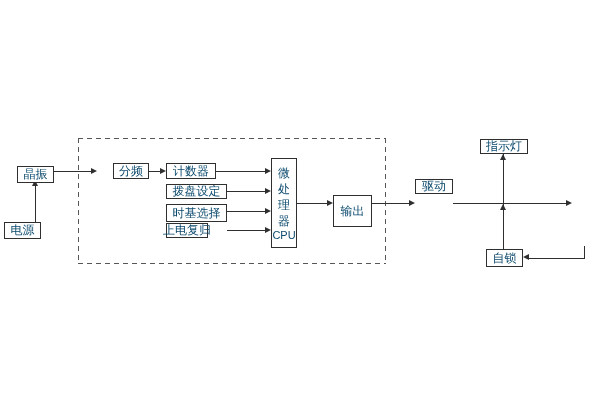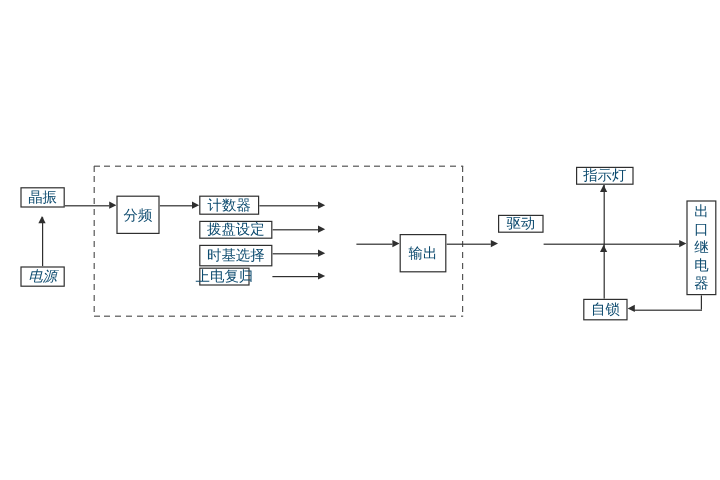--- a/index.html
+++ b/index.html
@@ -8,23 +8,23 @@
   .node{position:absolute;box-sizing:border-box;border:1px solid #2f2f2f;background:#fff;color:#0c4a6e;
         font-size:12px;display:flex;align-items:center;justify-content:center;white-space:nowrap;z-index:3;}
   .frame-edge{position:absolute;z-index:1;}
   .frame-h{height:1px;background:repeating-linear-gradient(90deg,#565656 0 5px,transparent 5px 9px);}
   .frame-v{width:1px;background:repeating-linear-gradient(180deg,#565656 0 5px,transparent 5px 9px);}
   .wire{position:absolute;background:#2f2f2f;z-index:2;}
   .arr{position:absolute;width:0;height:0;z-index:2;}
   .arr-r{border-top:3.5px solid transparent;border-bottom:3.5px solid transparent;border-left:6px solid #2f2f2f;}
   .arr-u{border-left:3.5px solid transparent;border-right:3.5px solid transparent;border-bottom:6px solid #2f2f2f;}
   .arr-l{border-top:3.5px solid transparent;border-bottom:3.5px solid transparent;border-right:6px solid #2f2f2f;}
-  .n-crystal{left:17px;top:156px;width:37px;height:17px;}
-  .n-power{left:17px;top:222px;width:37px;height:17px;font-style:italic;}
-  .n-divider{left:97px;top:163px;width:36px;height:32px;}
+  .n-crystal{left:17px;top:166px;width:37px;height:17px;}
+  .n-power{left:4px;top:222px;width:37px;height:17px;}
+  .n-divider{left:113px;top:163px;width:36px;height:16px;}
   .n-counter{left:166px;top:163px;width:50px;height:16px;}
   .n-dial{left:166px;top:184px;width:61px;height:15px;}
   .n-timebase{left:166px;top:204px;width:61px;height:18px;}
   .n-reset{left:166px;top:223px;width:42px;height:15px;}
   .n-mpu{left:271px;top:158px;width:26px;height:90px;flex-direction:column;white-space:normal;justify-content:center;}
   .n-output{left:333px;top:195px;width:39px;height:32px;}
   .n-drive{left:415px;top:179px;width:38px;height:15px;}
   .n-indicator{left:480px;top:139px;width:48px;height:15px;}
   .n-relay{left:572px;top:167px;width:25px;height:79px;white-space:normal;}
   .n-selflock{left:486px;top:249px;width:37px;height:18px;}
@@ -56,31 +56,32 @@
     </div>
   <div class="node n-dial">
       <span>拨盘设定</span>
     </div>
   <div class="node n-timebase">
       <span>时基选择</span>
     </div>
   <div class="node n-reset">
       <span>上电复归</span>
     </div>
+  <div class="node n-mpu">
+    <div class="vtext">微处理器</div>
+    <div class="cpu-sub">CPU</div>
+  </div>
   <div class="node n-output">
       <span>输出</span>
     </div>
   <div class="node n-drive">
       <span>驱动</span>
     </div>
   <div class="node n-indicator">
       <span>指示灯</span>
-    </div>
-  <div class="node n-relay">
-      <div class="vtext5">出口继电器</div>
     </div>
   <div class="node n-selflock">
       <span>自锁</span>
     </div>
 
   <div class="wire" style="left:35px;top:181px;width:1px;height:41px;"></div>
   <div class="arr arr-u" style="left:32px;top:180px;"></div>
 
   <div class="wire" style="left:54px;top:171px;width:37px;height:1px;"></div>
   <div class="arr arr-r" style="left:91px;top:168px;"></div>

